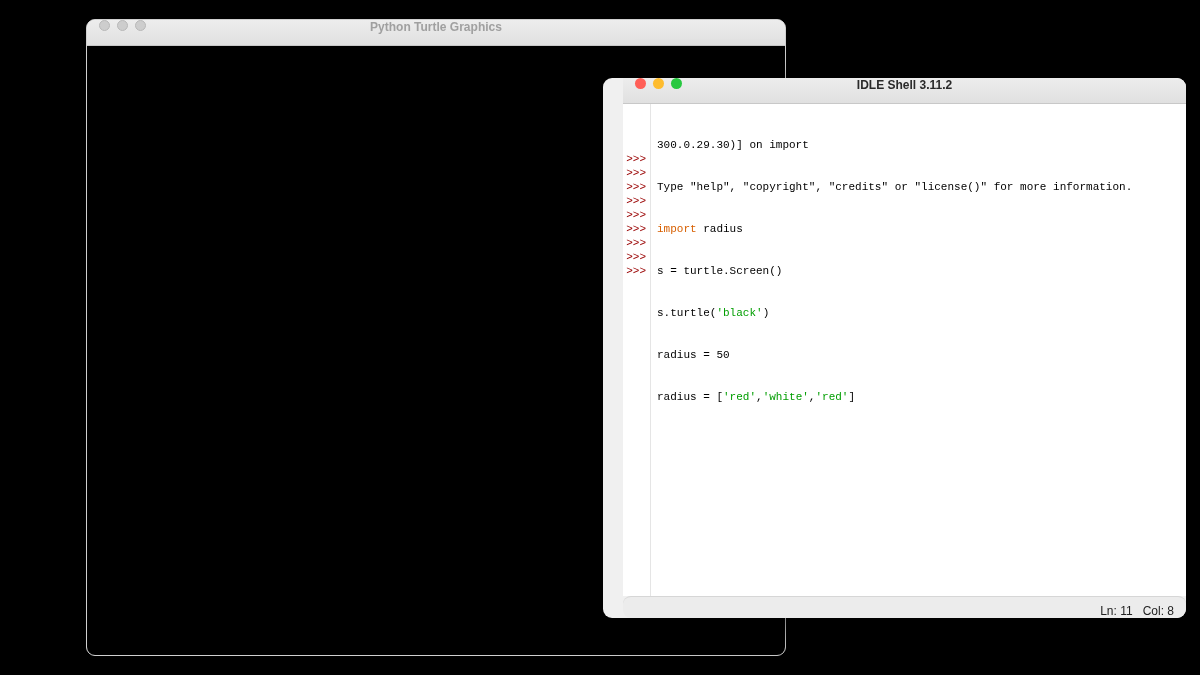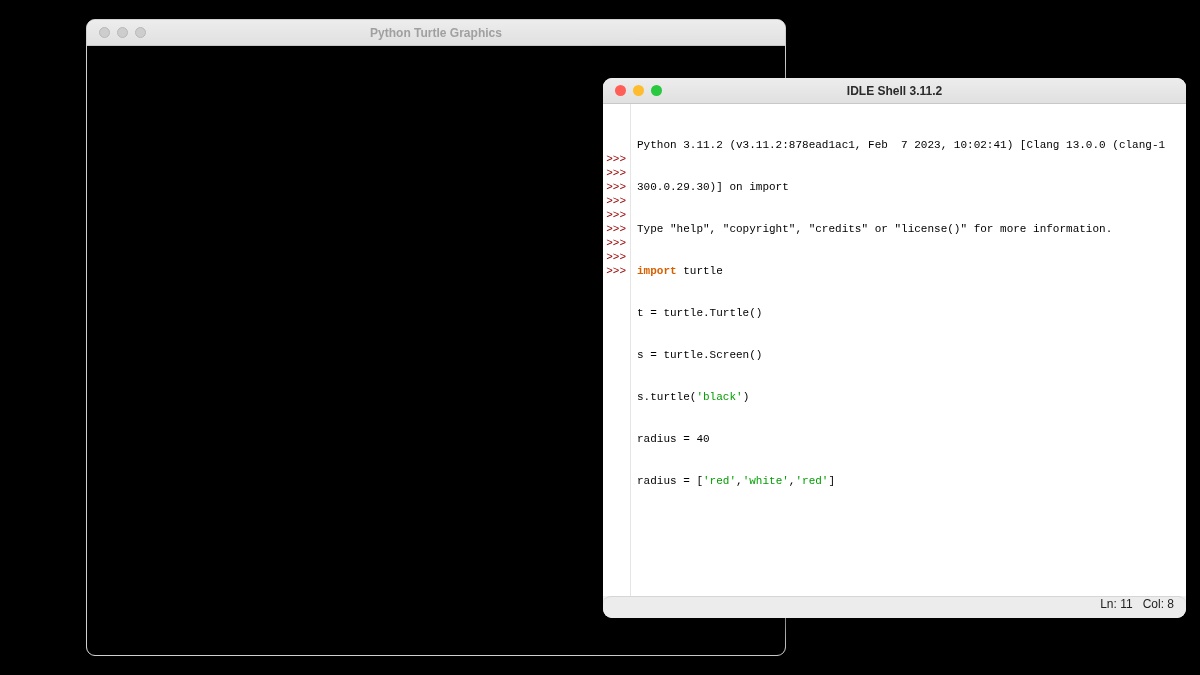--- a/index.html
+++ b/index.html
@@ -17,21 +17,21 @@
       border-radius: 9px;
       box-shadow: 0 10px 40px rgba(0,0,0,0.5);
       display: flex;
       flex-direction: column;
       overflow: hidden;
     }
     .titlebar {
       height: 26px;
       background: linear-gradient(#ededed, #e0e0e0);
       display: flex;
-      align-items: center;
+      align-items: flex-start;
       position: relative;
       flex-shrink: 0;
       border-bottom: 1px solid #c8c8c8;
     }
     .traffic {
       display: flex;
       gap: 7px;
       padding-left: 12px;
     }
     .dot {
@@ -68,20 +68,21 @@
       background: #000;
     }
 
     
     .idle-window {
       left: 603px;
       top: 78px;
       width: 583px;
       height: 540px;
       z-index: 2;
+      padding-left: 20px;
     }
     .idle-body {
       flex: 1;
       background: #fff;
       display: flex;
       font-family: Menlo, Monaco, "Courier New", monospace;
       font-size: 11px;
       line-height: 14px;
       overflow: hidden;
     }
@@ -100,30 +101,30 @@
       font-weight: normal;
     }
     .gutter .blank { height: 14px; }
     .code-area {
       flex: 1;
       padding: 6px 8px 6px 6px;
       white-space: pre;
       color: #000;
     }
     .code-area .row { height: 14px; }
-    .kw-import { color: #d75f00; font-weight: bold; }
+    .kw-import { color: #d75f00; }
     .str { color: #009e00; }
 
     .statusbar {
       height: 22px;
       background: #ececec;
       border-top: 1px solid #d6d6d6;
       display: flex;
       justify-content: flex-end;
-      align-items: flex-start;
+      align-items: flex-end;
       padding-right: 12px;
       font-size: 12px;
       color: #222;
       flex-shrink: 0;
       border-radius: 8px;
     }
   </style>
 </head>
 <body>
 
@@ -158,28 +159,26 @@
       <div class="prompt">&gt;&gt;&gt;</div>
       <div class="prompt">&gt;&gt;&gt;</div>
       <div class="prompt">&gt;&gt;&gt;</div>
       <div class="prompt">&gt;&gt;&gt;</div>
       <div class="prompt">&gt;&gt;&gt;</div>
       <div class="prompt">&gt;&gt;&gt;</div>
       <div class="prompt">&gt;&gt;&gt;</div>
       <div class="prompt">&gt;&gt;&gt;</div>
     </div>
     <div class="code-area">
-      <div class="row">Python 3.11.2 (v3.11.2:878ead1ac1, Feb  7 2023, 10:02:41) [Clang 13.0.0 (clang-1</div>
       <div class="row">300.0.29.30)] on import</div>
       <div class="row">Type "help", "copyright", "credits" or "license()" for more information.</div>
-      <div class="row"><span class="kw-import">import</span><span> turtle</span></div>
-      <div class="row">t = turtle.Turtle()</div>
+      <div class="row"><span class="kw-import">import</span><span> radius</span></div>
       <div class="row">s = turtle.Screen()</div>
       <div class="row"><span>s.turtle(</span><span class="str">'black'</span><span>)</span></div>
-      <div class="row">radius = 40</div>
+      <div class="row">radius = 50</div>
       <div class="row"><span>radius = [</span><span class="str">'red'</span><span>,</span><span class="str">'white'</span><span>,</span><span class="str">'red'</span><span>]</span></div>
       
     </div>
   </div>
 
   <div class="statusbar">
     <span>Ln: 11</span>
     <span style="width:10px"></span>
     <span>Col: 8</span>
   </div>

